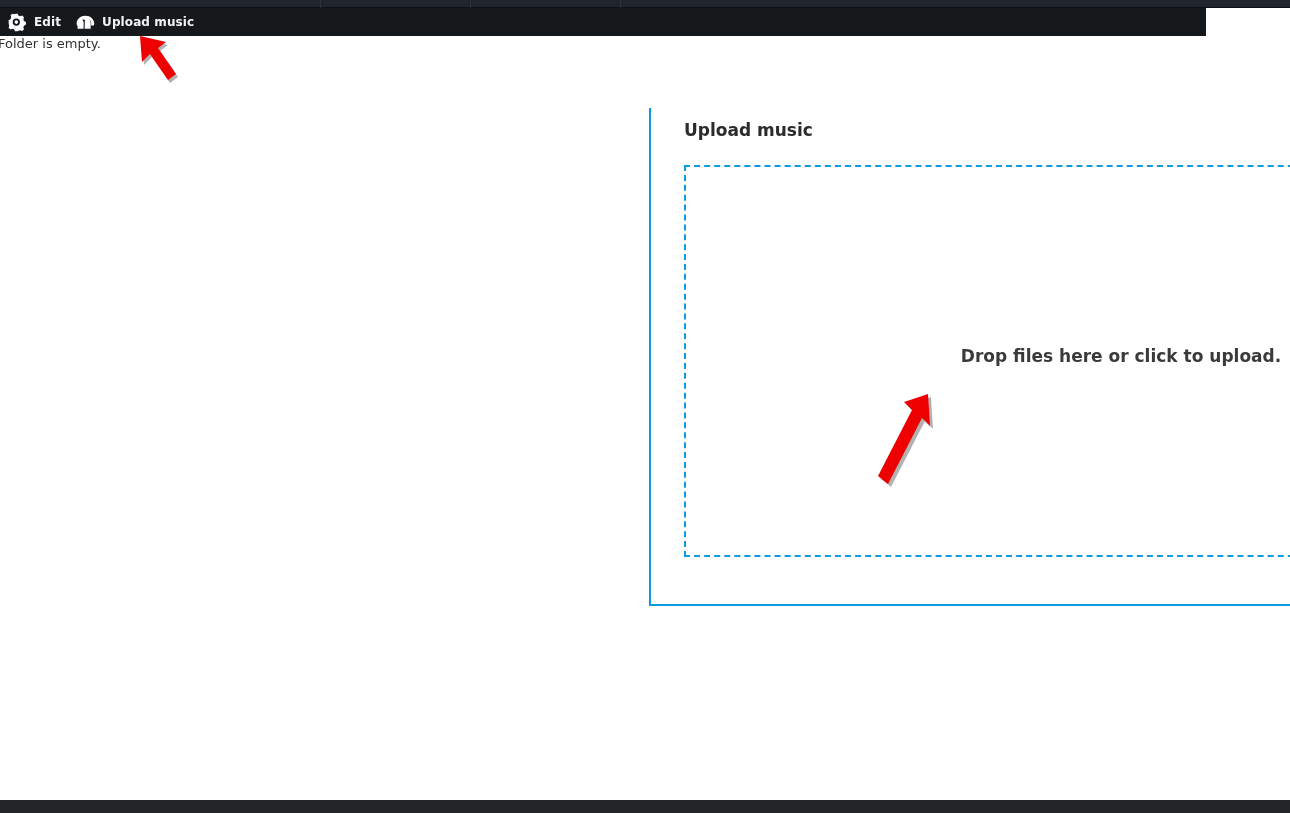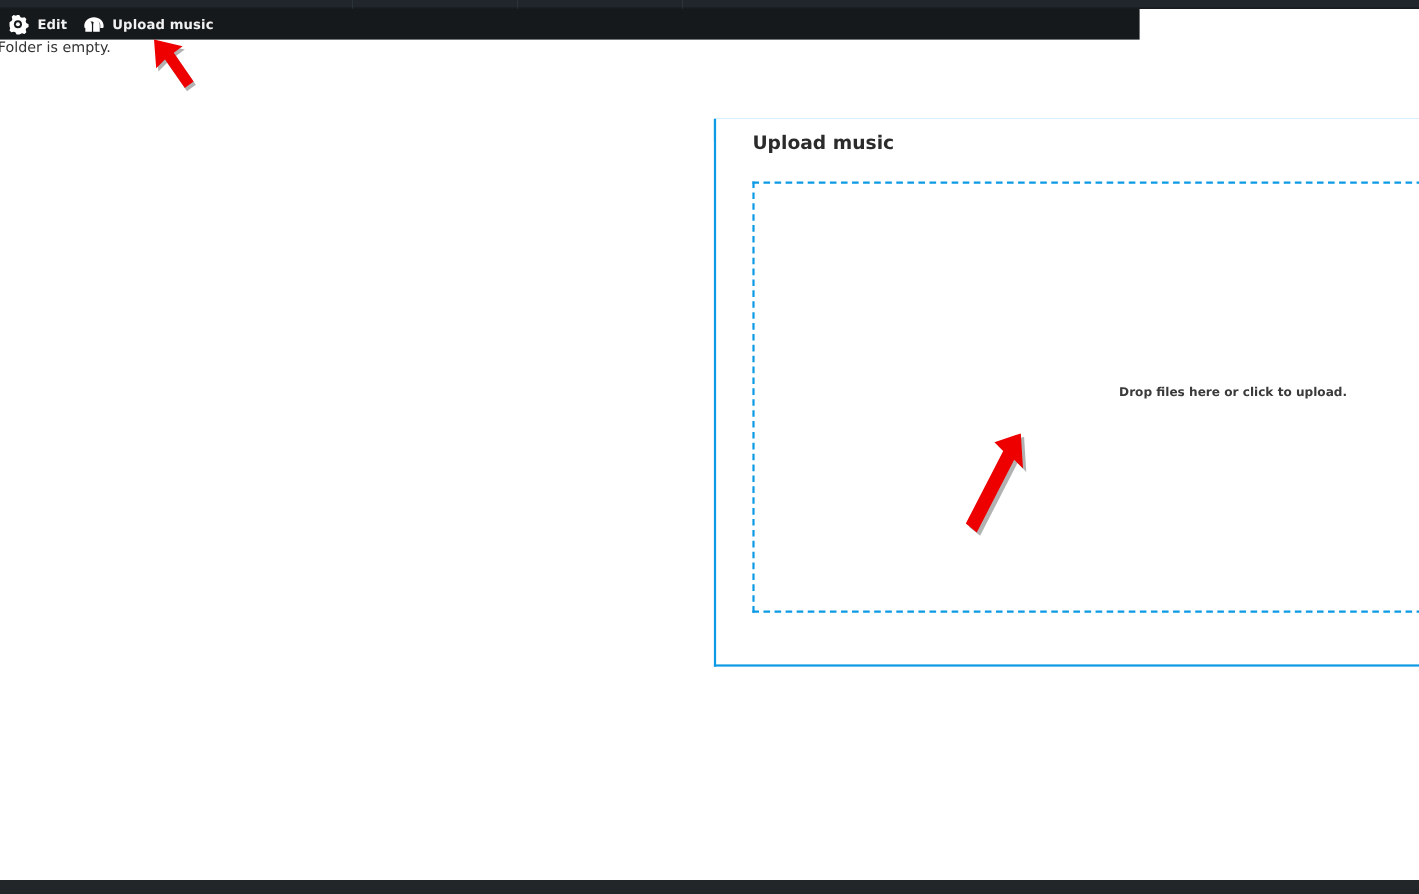--- a/index.html
+++ b/index.html
@@ -32,21 +32,21 @@
   .top-strip .seam {
     position: absolute;
     top: 0; width: 1px; height: 8px;
     background: #2b3338;
   }
 
   
   .toolbar {
     position: absolute;
     left: 0; top: 8px;
-    width: 1036px; height: 28px;
+    width: 1206px; height: 28px;
     background: #16191c;
     display: flex;
     align-items: center;
     padding-left: 2px;
     box-sizing: border-box;
   }
   .tb-item {
     display: flex;
     align-items: center;
     height: 28px;
@@ -128,21 +128,21 @@
     height: 392px;
     border: 2px dashed #0d9ae5;
     box-sizing: border-box;
     display: flex;
     align-items: center;
     justify-content: center;
     cursor: pointer;
     background: #ffffff;
   }
   .dropzone-text {
-    font-size: 11px;
+    font-size: 17px;
     font-weight: bold;
     color: #3a3a3a;
     white-space: nowrap;
     transform: translate(117px, -5px);
   }
 
   
   .bottom-bar {
     position: absolute;
     left: 0;

